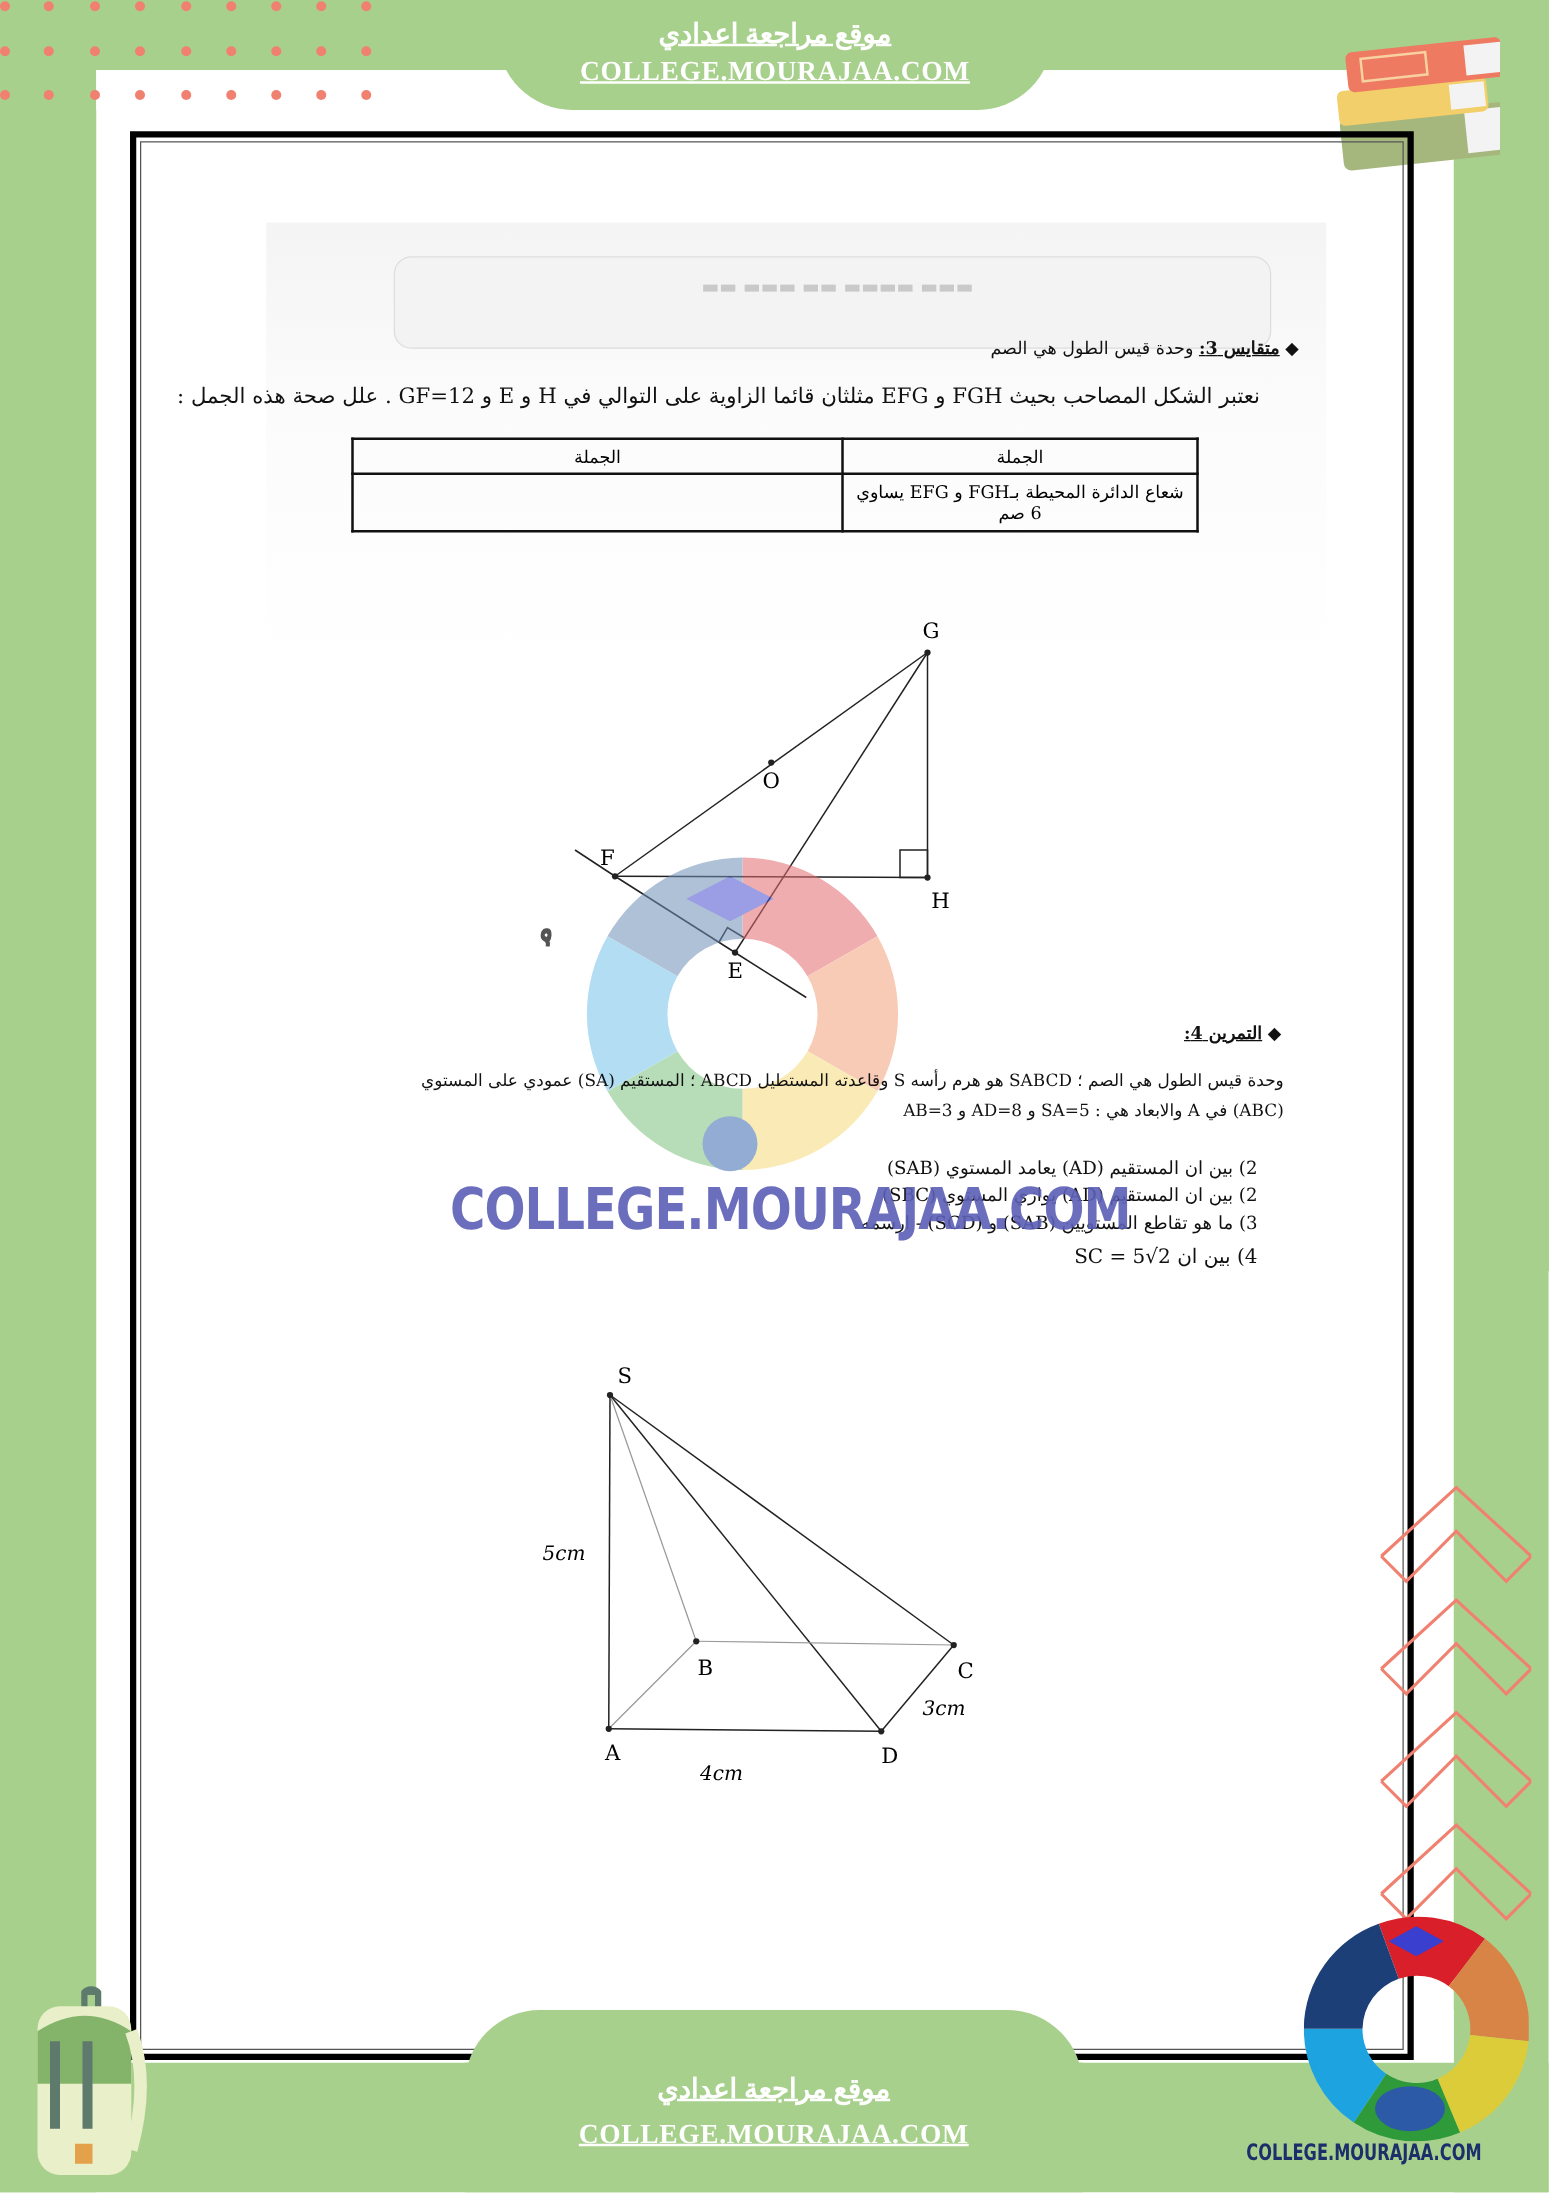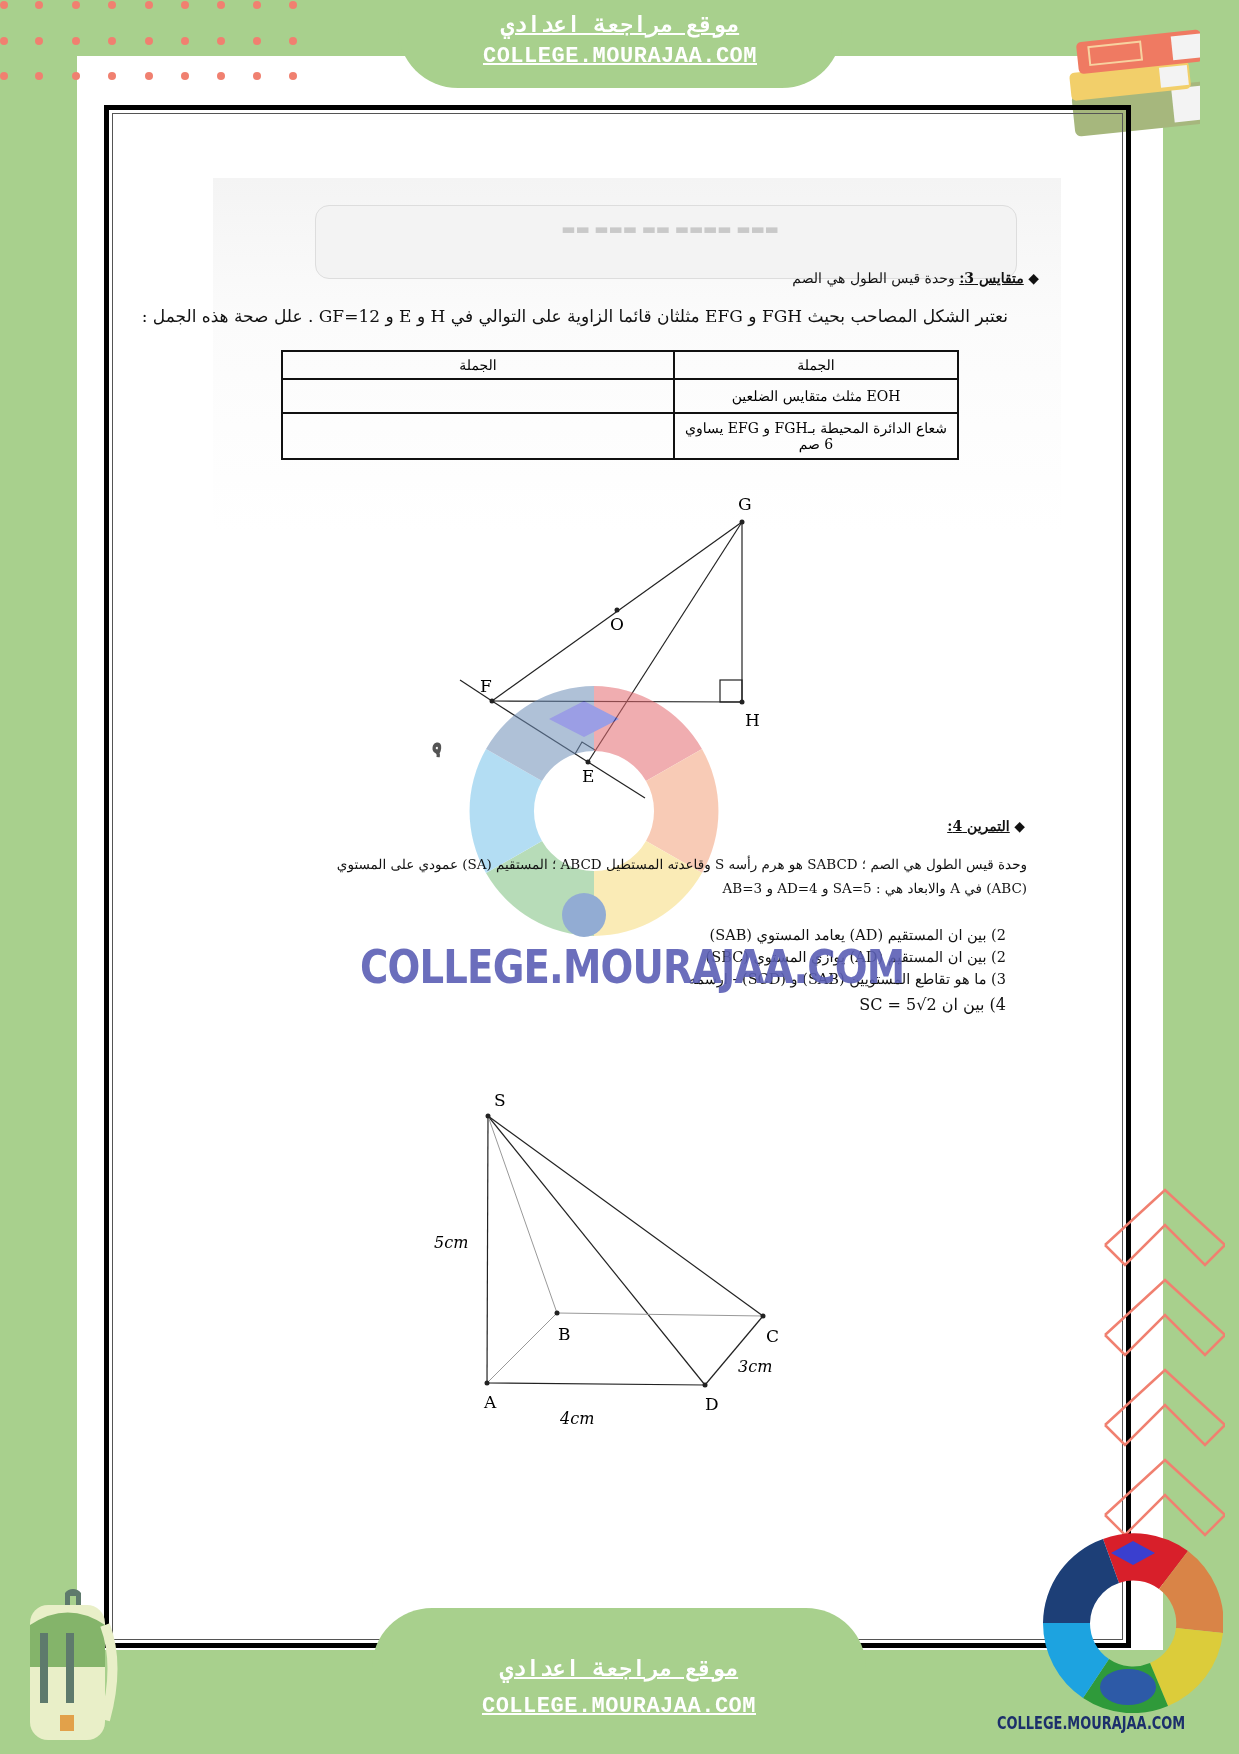--- a/index.html
+++ b/index.html
@@ -5,21 +5,21 @@
   html,body{margin:0;padding:0;}
   body{width:1239px;height:1754px;position:relative;overflow:hidden;background:#ffffff;font-family:"DejaVu Serif",serif;}
   .abs{position:absolute;}
   
   .g-top{left:0;top:0;width:1239px;height:56px;background:#a8d08d;}
   .g-left{left:0;top:0;width:77px;height:1754px;background:#a8d08d;}
   .g-right{left:1163px;top:0;width:76px;height:1754px;background:#a8d08d;}
   .g-bottom{left:0;top:1650px;width:1239px;height:104px;background:#a8d08d;}
   .banner-top{left:398px;top:0;width:444px;height:88px;background:#a8d08d;border-radius:0 0 60px 60px;}
   .banner-bottom{left:372px;top:1608px;width:494px;height:146px;background:#a8d08d;border-radius:60px 60px 0 0;}
-  .banner-text{color:#ffffff;text-align:center;font-family:Liberation Mono, monospace;font-weight:bold;text-decoration:underline;text-decoration-thickness:2px;}
+  .banner-text{color:#ffffff;text-align:center;font-family:Liberation Serif, serif;font-weight:bold;text-decoration:underline;text-decoration-thickness:2px;}
   .banner-ar{font-size:22px;line-height:30px;direction:rtl;}
   .banner-en{font-size:22px;line-height:30px;letter-spacing:0.5px;}
   .dot{width:8px;height:8px;border-radius:50%;background:#f08070;}
   
   .frame-outer{left:104px;top:105px;width:1027px;height:1543px;border:5px solid #000;box-sizing:border-box;}
   .frame-inner{left:112px;top:113px;width:1011px;height:1527px;border:1.5px solid #555;box-sizing:border-box;}
   
   .scan{left:213px;top:178px;width:848px;height:1180px;background:linear-gradient(#f4f4f4,#fbfbfb 12%,#fff 30%);}
   .scan-header{left:315px;top:205px;width:700px;height:72px;border:1px solid #ddd;border-radius:14px;background:#f3f3f3;}
   .scan-header-title{left:360px;top:220px;width:620px;height:20px;color:#c9c9c9;text-align:center;font-size:15px;}
@@ -105,24 +105,20 @@
 </div>
 <div class="abs doc-text" style="right:231px;top:306px;font-size:17px;margin-left:23px;">نعتبر الشكل المصاحب بحيث FGH و EFG مثلثان قائما الزاوية على التوالي في H و E و GF=12 . علل صحة هذه الجمل :</div>
 
 <table class="abs qtab" style="left:281px;top:350px;width:678px;">
   <tbody>
       <tr>
     <td style="width:270px">الجملة</td>
     <td>الجملة</td>
   </tr>
   <tr>
-    <td style="height:28px">EOH مثلث متقايس الضلعين</td>
-    <td></td>
-  </tr>
-  <tr>
     <td style="height:40px;white-space:normal;">شعاع الدائرة المحيطة بـFGH و EFG يساوي 6 صم</td>
     <td></td>
   </tr>
 </tbody>
   </table>
 
 <svg class="abs" style="left:400px;top:480px" width="400" height="320">
   <g stroke="#222" stroke-width="1.2" fill="none">
     <line x1="342" y1="42" x2="92" y2="221"></line>
     <line x1="342" y1="42" x2="342" y2="222"></line>
@@ -167,21 +163,21 @@
   <text font-family="DejaVu Sans, sans-serif" font-size="26" font-weight="bold" fill="#2a2a2a" opacity="0.8" direction="rtl">
     <textPath href="#arc" startOffset="5%">موقع مراجعة سنوات الاعدادي</textPath>
   </text>
 </svg>
 
 <div class="abs doc-text" style="right:214px;top:818px;">
   <span>◆</span>
   <span class="ex-title">التمرين 4:</span>
 </div>
 <div class="abs doc-text" style="right:212px;top:856px;font-size:13.5px;">وحدة قيس الطول هي الصم ؛ SABCD هو هرم رأسه S وقاعدته المستطيل ABCD ؛ المستقيم (SA) عمودي على المستوي</div>
-<div class="abs doc-text" style="right:212px;top:880px;font-size:13.5px;">(ABC) في A والابعاد هي : SA=5 و AD=4 و AB=3</div>
+<div class="abs doc-text" style="right:212px;top:880px;font-size:13.5px;">(ABC) في A والابعاد هي : SA=5 و AD=8 و AB=3</div>
 
 <div class="abs doc-text" style="right:233px;top:924px;font-size:14.5px;line-height:22px;">
   <div>2) بين ان المستقيم (AD) يعامد المستوي (SAB)</div>
   <div>2) بين ان المستقيم (AD) يوازي المستوي (SBC)</div>
   <div>3) ما هو تقاطع المستويين (SAB) و (SCD) - ارسمه</div>
   <div style="font-size:16px;margin-top:4px;">4) بين ان SC = 5√2</div>
 </div>
 
 <div class="abs wm-big">COLLEGE.MOURAJAA.COM</div>
 

